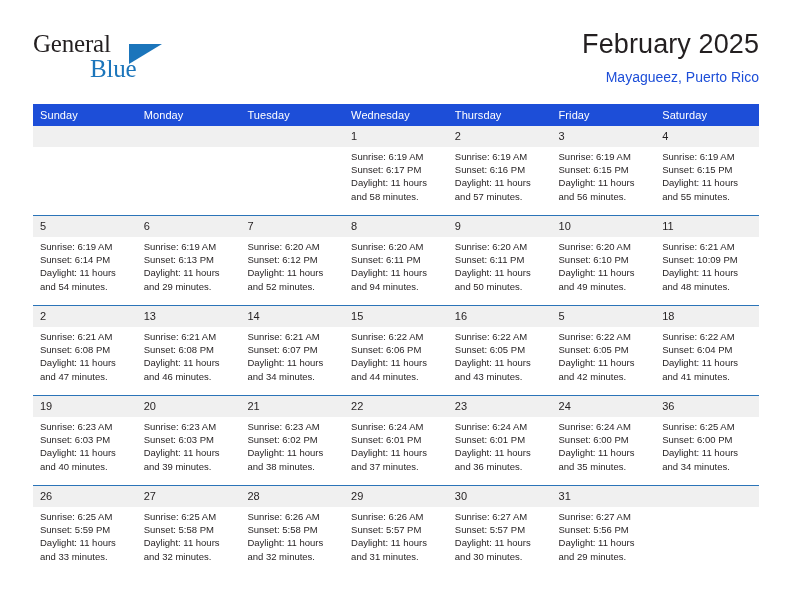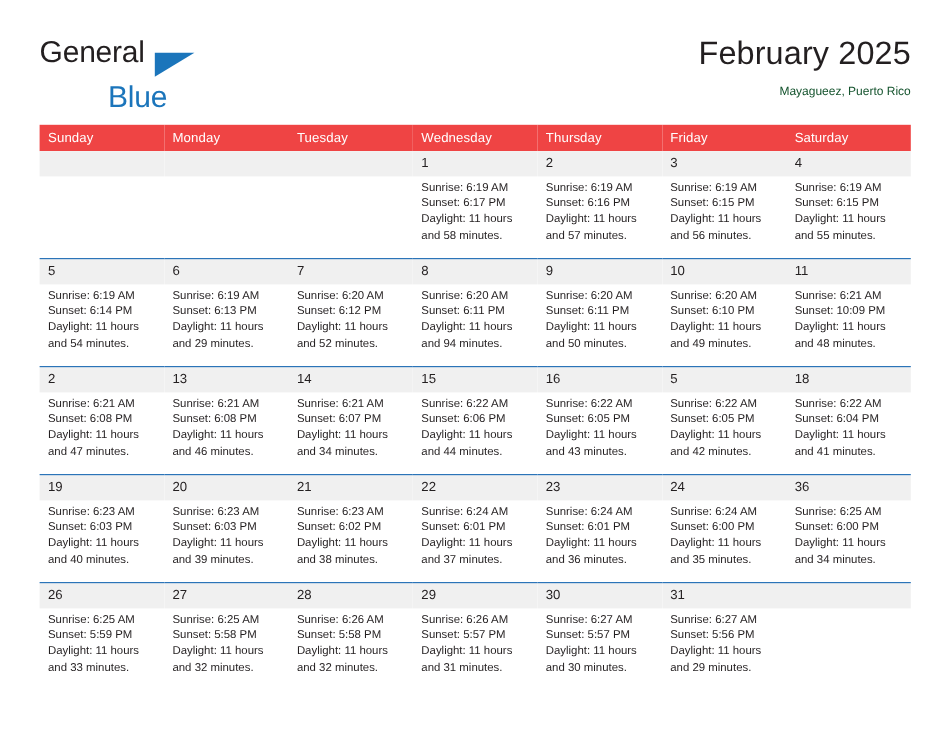--- a/index.html
+++ b/index.html
@@ -37,31 +37,31 @@
     height: 56px;
   }
   .brand-general {
     position: absolute;
     left: 0;
     top: 0;
     font-size: 25px;
     line-height: 28px;
     color: #231f20;
     letter-spacing: -0.2px;
-    font-family: Liberation Sans, sans-serif;
+    font-family: Liberation Serif, serif;
   }
   .brand-blue {
     position: absolute;
     left: 57px;
-    top: 37px;
+    top: 25px;
     font-size: 25px;
     line-height: 28px;
     color: #1b75bb;
     letter-spacing: -0.2px;
-    font-family: Liberation Sans, sans-serif;
+    font-family: Liberation Serif, serif;
   }
   .brand-triangle {
     position: absolute;
     left: 96px;
     top: 14px;
     width: 0;
     height: 0;
     border-left: 33px solid #1b75bb;
     border-bottom: 20px solid transparent;
   }
@@ -74,40 +74,40 @@
   }
   .cal-title {
     font-size: 27px;
     line-height: 33px;
     color: #231f20;
     font-weight: normal;
     margin: 0;
     letter-spacing: 0.1px;
   }
   .cal-subtitle {
-    font-size: 10px;
+    font-size: 14px;
     line-height: 20px;
-    color: #14532d;
+    color: #1d4ed8;
     margin: 6px 0 0 0;
     font-weight: normal;
   }
 
   
   .calendar {
     position: absolute;
     left: 33px;
     top: 104px;
     width: 726px;
     border-collapse: collapse;
     table-layout: fixed;
   }
   .calendar col { width: 103.71px; }
 
   thead th {
-    background: #ef4444;
+    background: #1d4ed8;
     color: #ffffff;
     font-size: 11px;
     font-weight: normal;
     text-align: left;
     padding: 5px 0 5px 7px;
     height: 12px;
     border: none;
     letter-spacing: 0.1px;
   }
 

